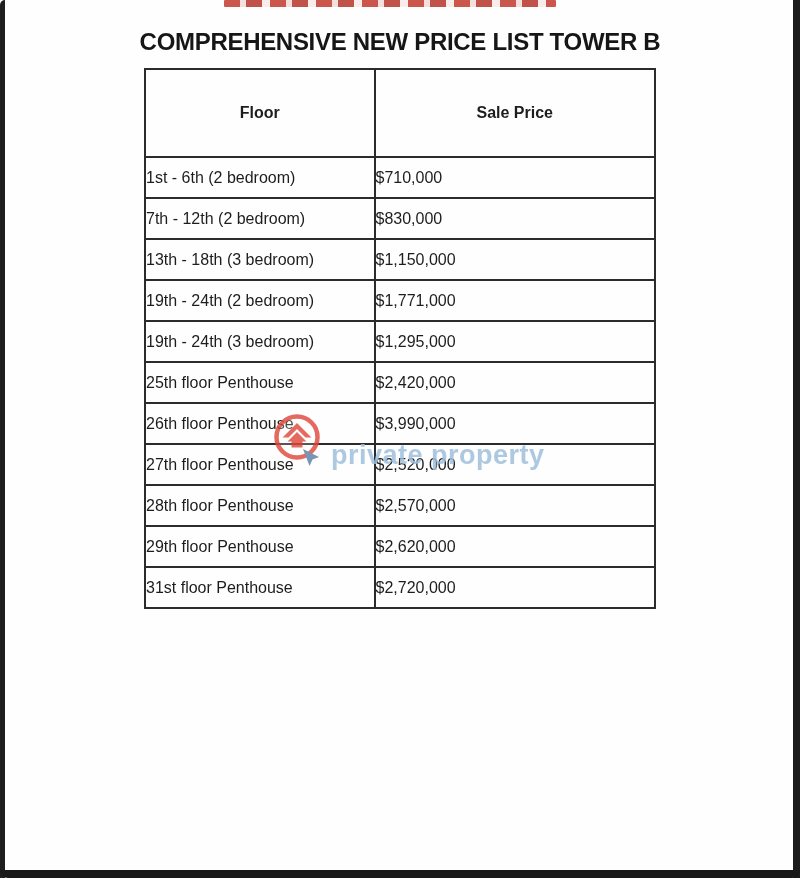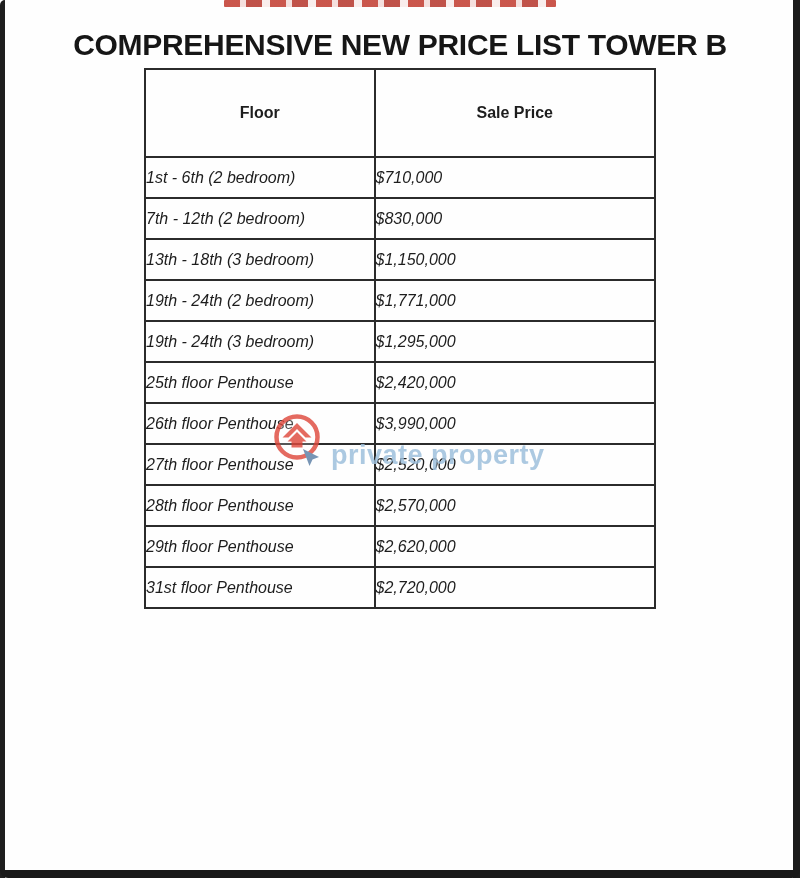--- a/index.html
+++ b/index.html
@@ -32,21 +32,21 @@
       #c1392d 0px, #c1392d 16px,
       rgba(193,57,45,0.18) 16px, rgba(193,57,45,0.18) 22px,
       #b5342a 22px, #b5342a 38px,
       rgba(193,57,45,0.10) 38px, rgba(193,57,45,0.10) 46px);
   }
 
   .doc-title {
     position: absolute;
     left: 0; top: 28px; width: 800px;
     text-align: center;
-    font-size: 30px;
+    font-size: 24px;
     font-weight: 700;
     letter-spacing: -0.3px;
     color: #161616;
   }
 
   .price-table {
     position: absolute;
     left: 144px; top: 68px;
     width: 512px;
     border-collapse: collapse;
@@ -60,21 +60,20 @@
   }
   .price-table th {
     height: 86px;
     font-size: 16px;
     font-weight: 700;
   }
   .price-table td {
     height: 39px;
     font-size: 16px;
     font-weight: 400;
-    font-style: italic;
   }
   .col-floor { width: 45%; white-space: pre-wrap; }
   .col-price { width: 55%; }
 
   .watermark {
     position: absolute;
     left: 272px; top: 413px;
     display: flex;
     align-items: flex-end;
     gap: 7px;

